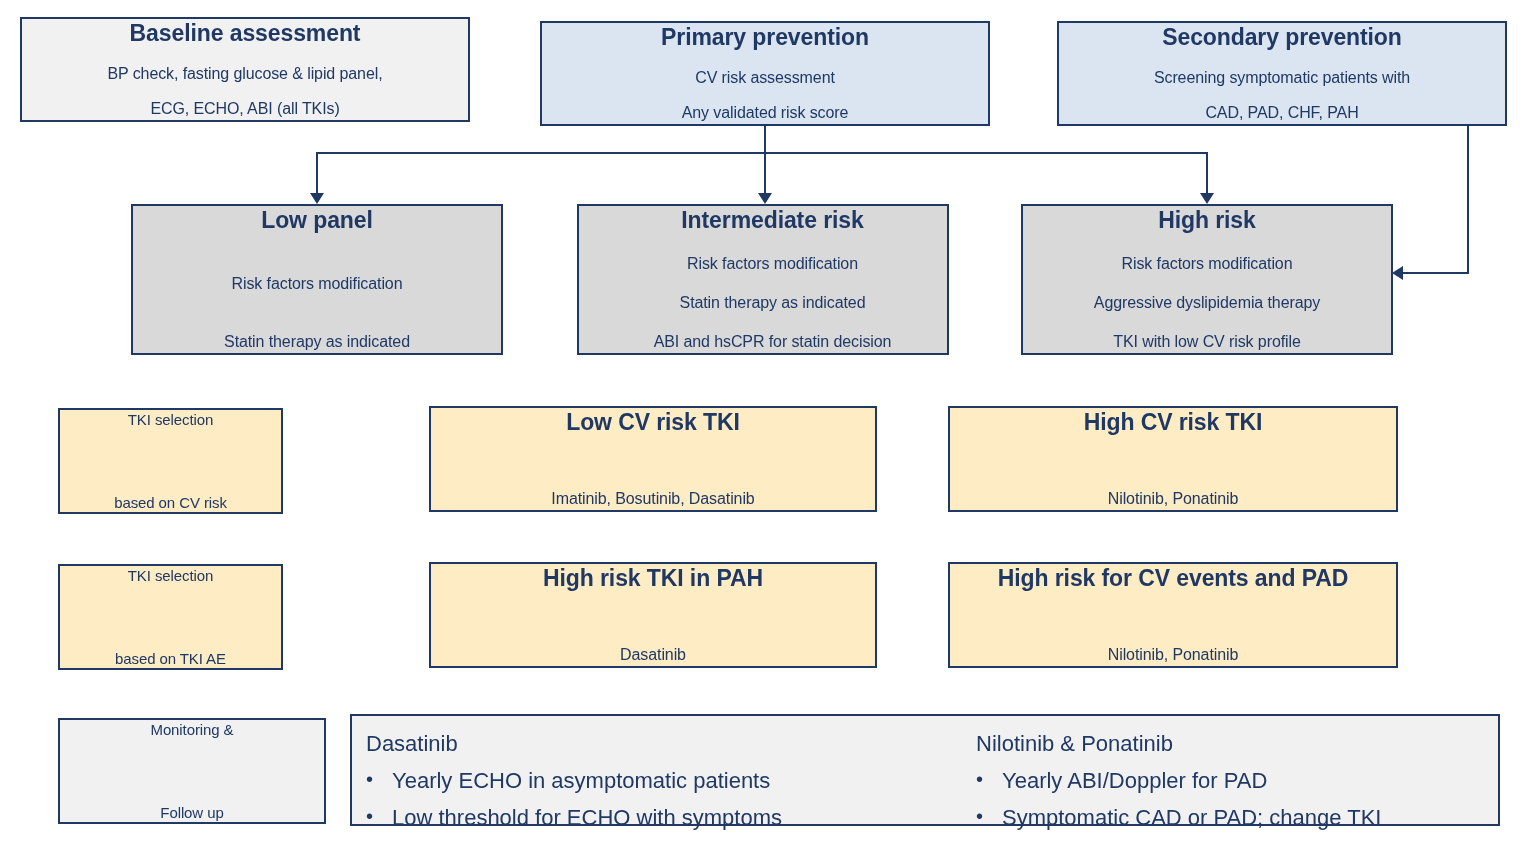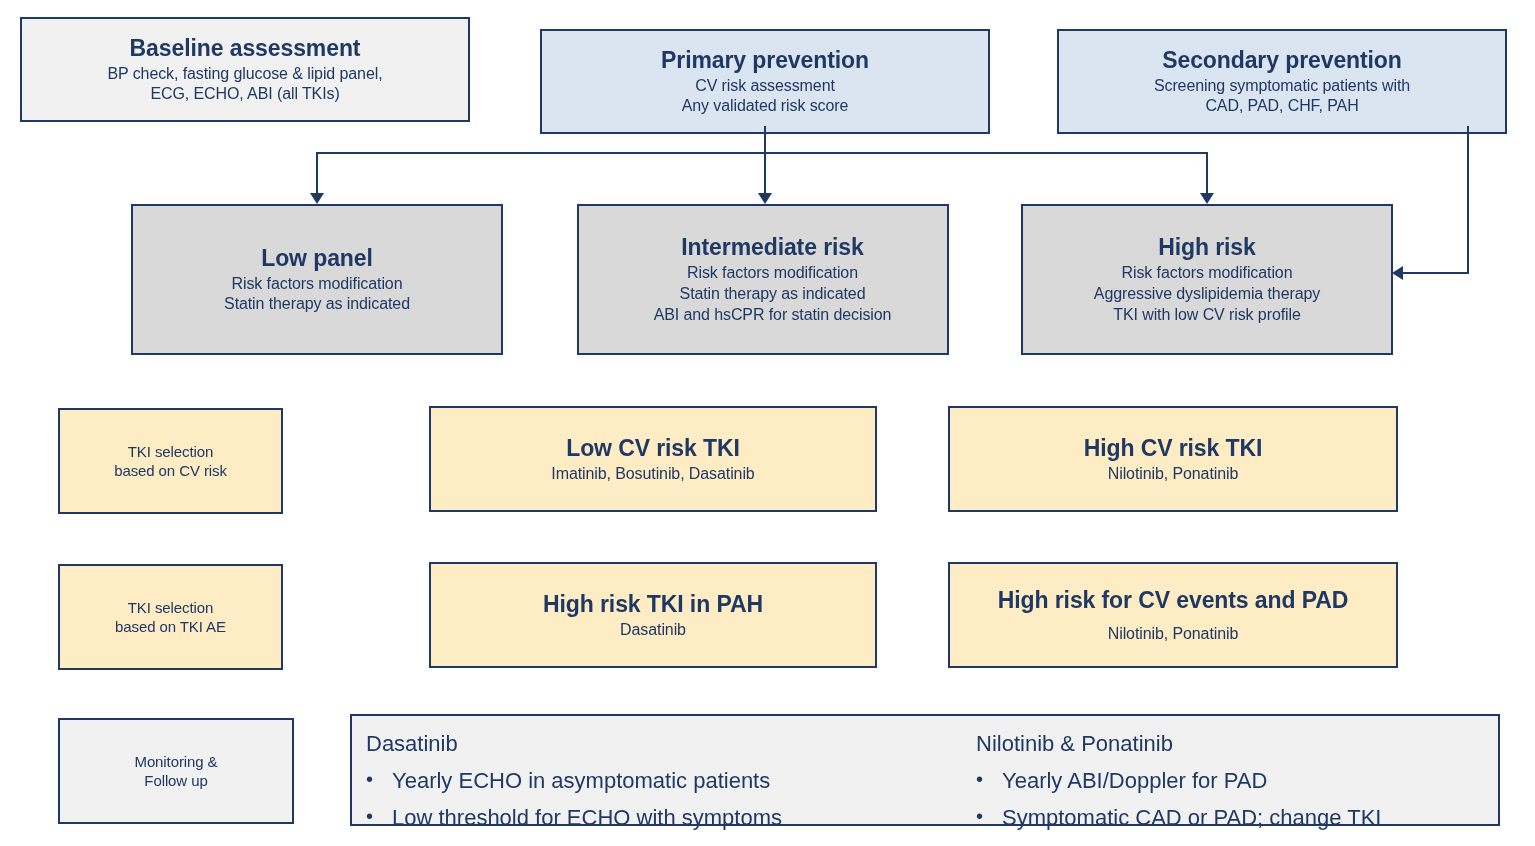--- a/index.html
+++ b/index.html
@@ -19,38 +19,38 @@
     background: #ffffff;
     overflow: hidden;
   }
   .box {
     position: absolute;
     box-sizing: border-box;
     border: 2px solid #1f3864;
     display: flex;
     flex-direction: column;
     align-items: center;
-    justify-content: center;
+    justify-content: space-between;
     text-align: center;
     line-height: 1.3;
   }
   .box .title {
     font-weight: bold;
     font-size: 23px;
     letter-spacing: -0.1px;
     white-space: nowrap;
   }
   .box .line {
     font-size: 16px;
     letter-spacing: -0.1px;
     white-space: nowrap;
   }
   .fill-gray-light { background: #f1f1f1; }
   .fill-gray       { background: #d9d9d9; }
-  .fill-blue       { background: #dbe5f1; margin-top: 8px; }
+  .fill-blue       { background: #dbe5f1; }
   .fill-cream      { background: #fdecc4; }
 
   
   .box.small .line { font-size: 15px; }
 
   
   .box.detail {
     display: block;
     text-align: left;
     padding: 10px 0 0 0;
@@ -188,21 +188,21 @@
   <div class="box fill-cream" style="left:429px; top:562px; width:448px; height:106px;">
     <div class="title">High risk TKI in PAH</div>
     <div class="line">Dasatinib</div>
   </div>
 
   <div class="box fill-cream" style="left:948px; top:562px; width:450px; height:106px;gap:8px;">
     <div class="title">High risk for CV events and PAD</div>
     <div class="line">Nilotinib, Ponatinib</div>
   </div>
 
-  <div class="box small fill-gray-light" style="left:58px; top:718px; width:236px; height:106px;">
+  <div class="box small fill-gray-light" style="left:58px; top:718px; width:268px; height:106px;">
     <div class="line">Monitoring &amp;</div>
     <div class="line">Follow up</div>
   </div>
 
   <div class="box detail fill-gray-light" style="left:350px; top:714px; width:1150px; height:112px;">
     <div class="detail-cols">
       <div class="detail-col left">
         <div class="detail-head">Dasatinib</div>
         <div class="bullet-row">
           <span class="bullet-dot">•</span>

